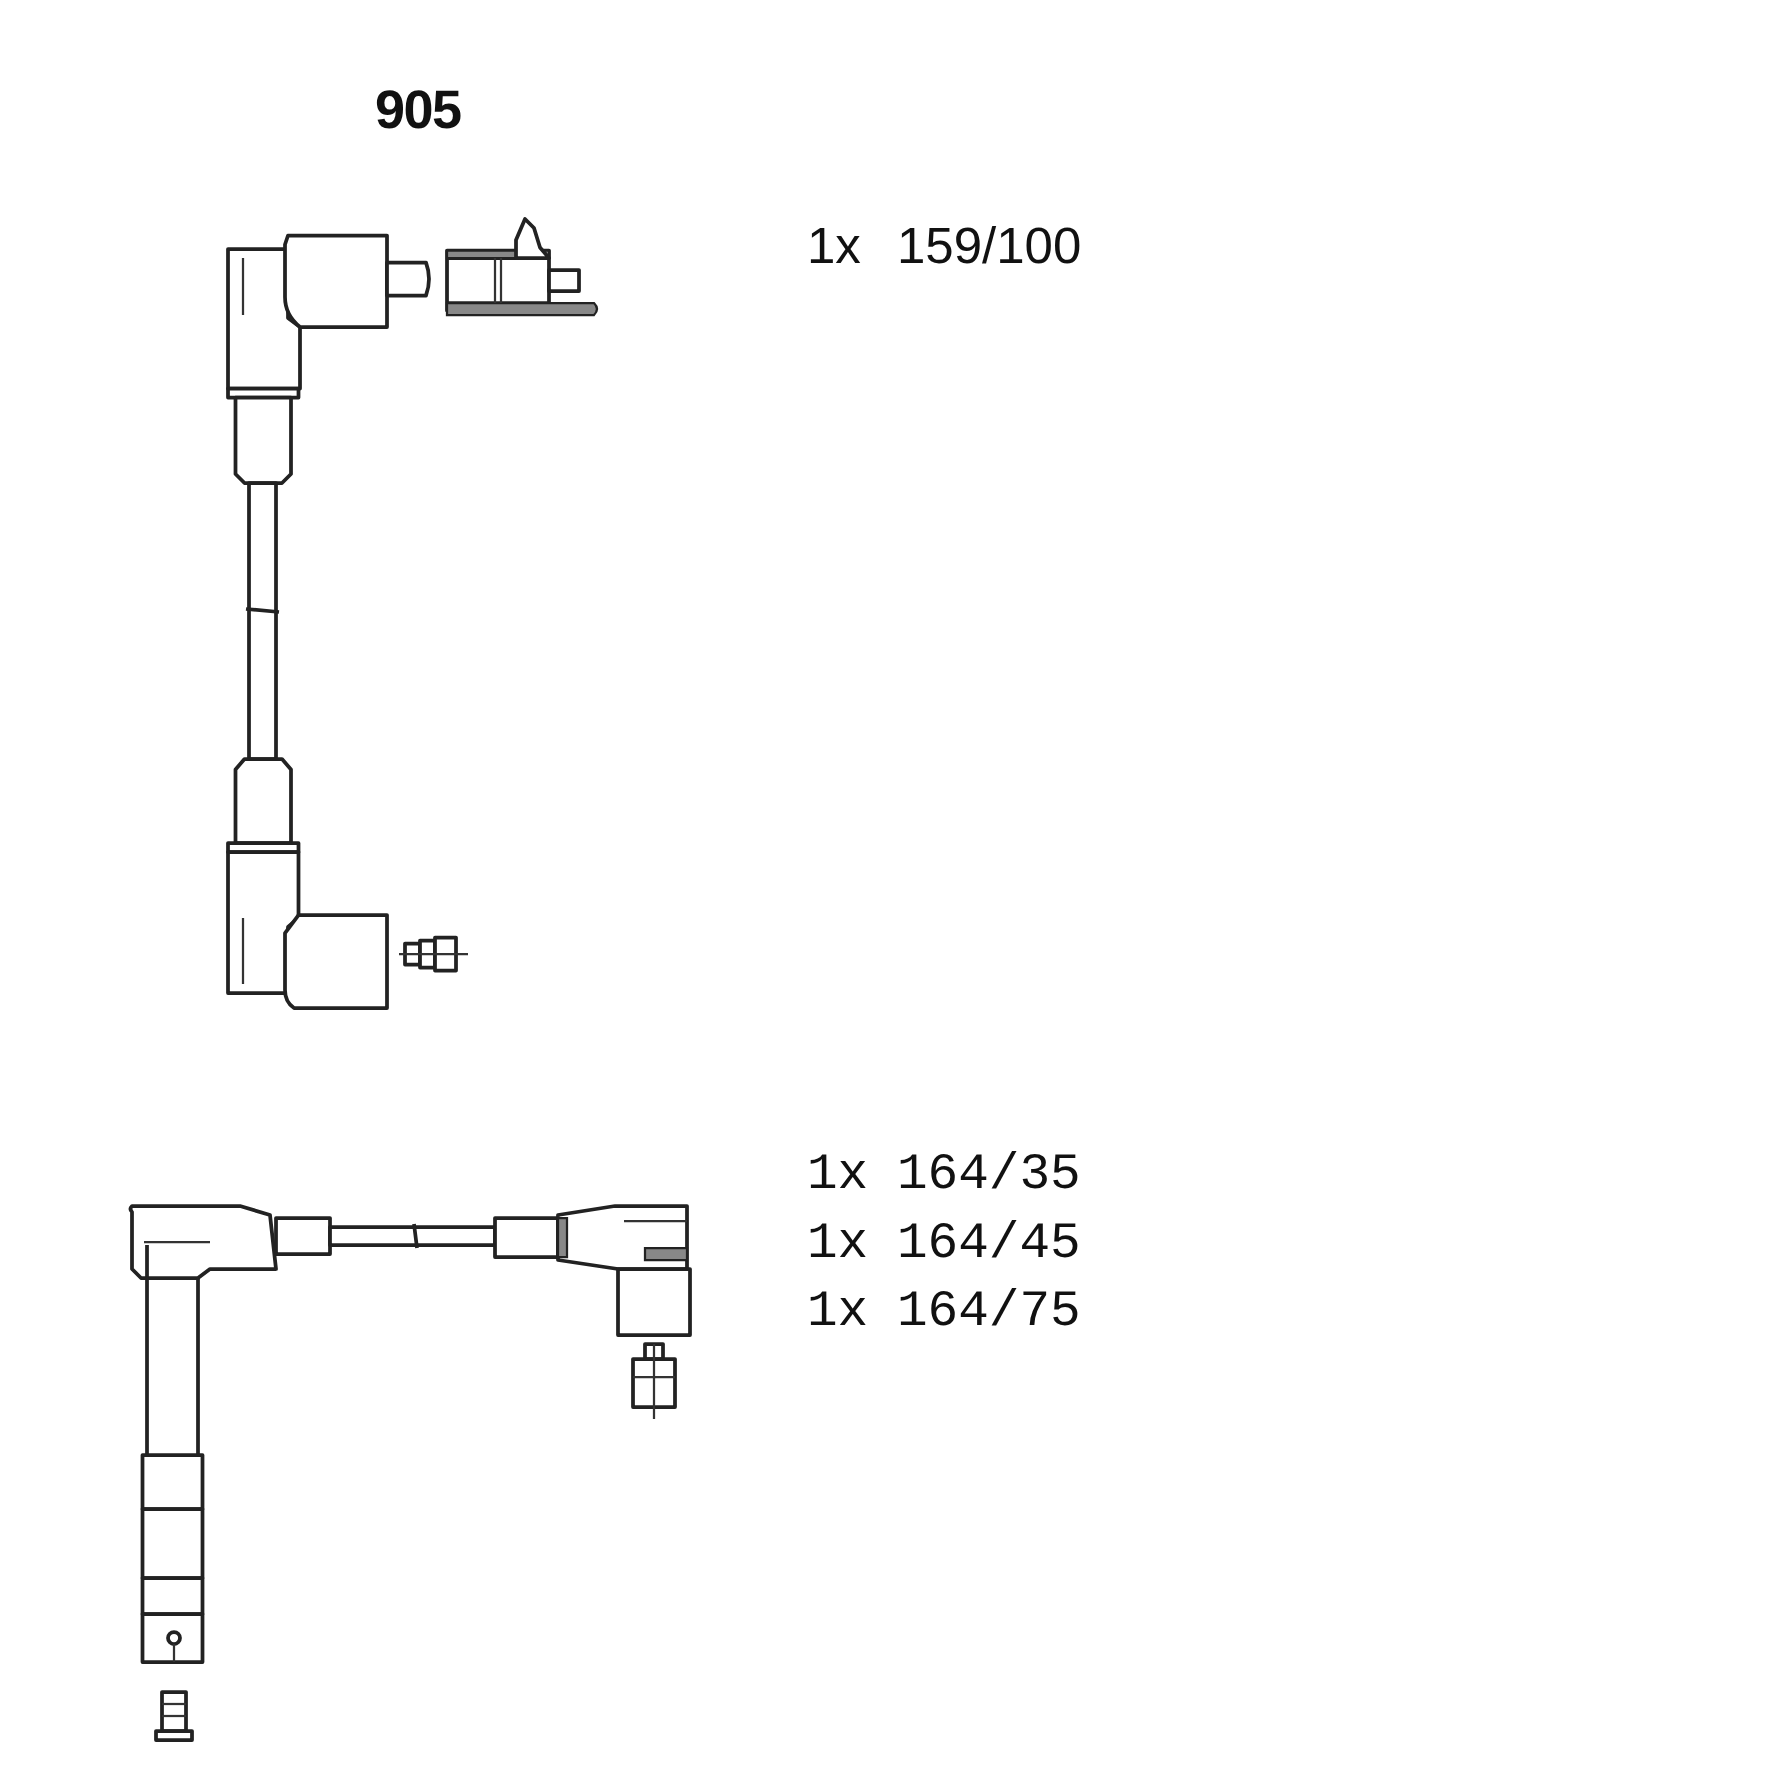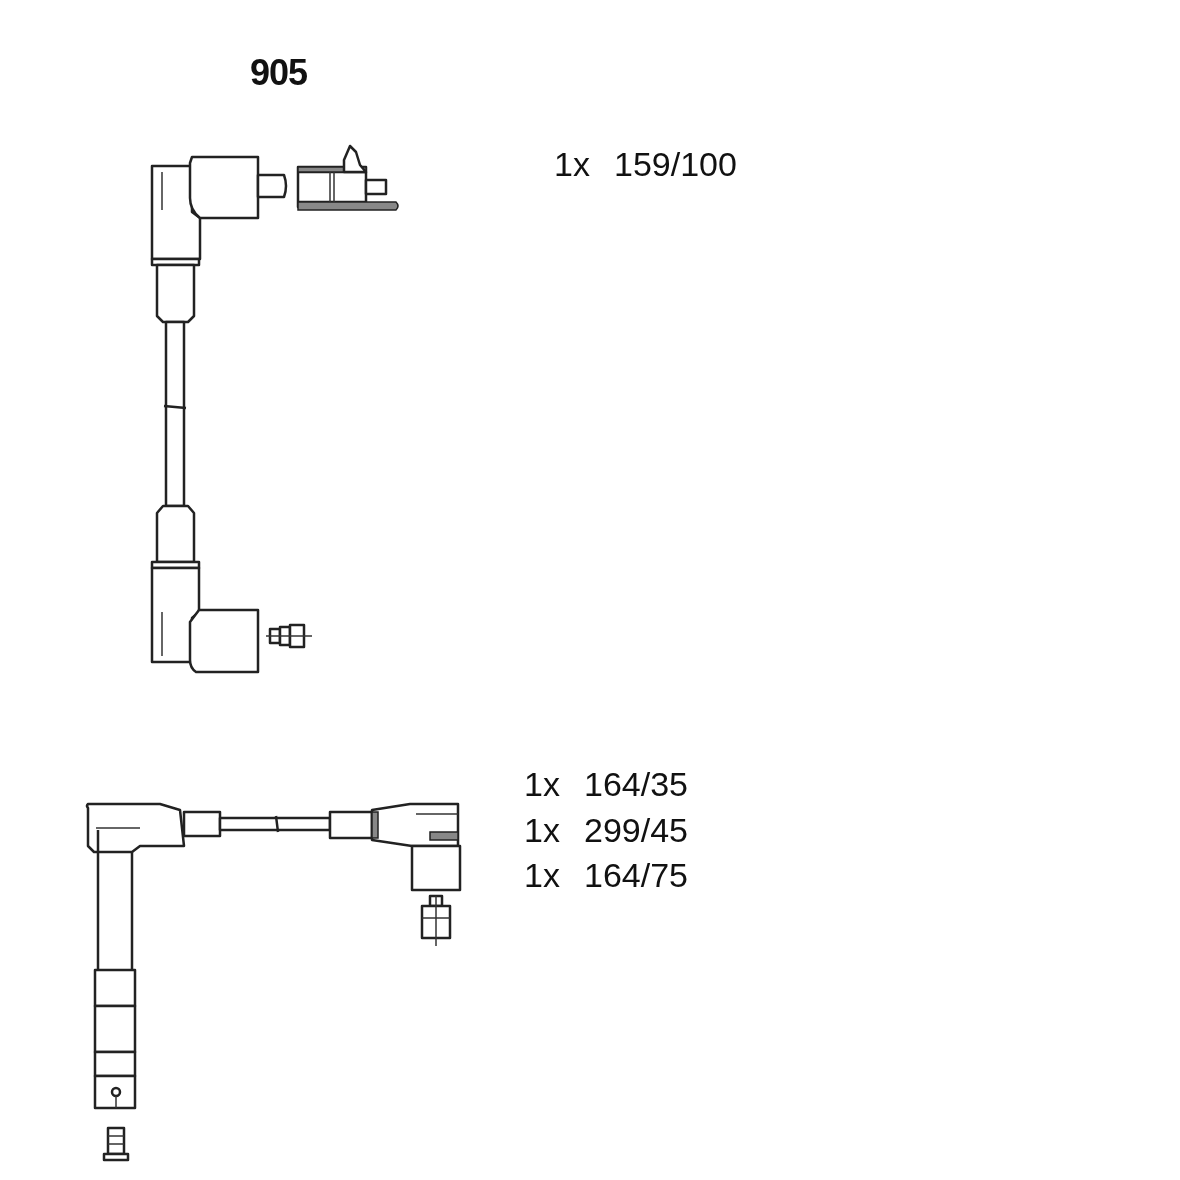--- a/index.html
+++ b/index.html
@@ -2,40 +2,40 @@
 <html><head>
   <meta charset="utf-8">
   <style>
     html, body { margin: 0; padding: 0; background: #ffffff; }
     body { width: 1180px; height: 1180px; position: relative; overflow: hidden;
            font-family: "Liberation Sans", sans-serif; color: #111; }
     .title { position: absolute; left: 250px; top: 52px; font-size: 36px; font-weight: bold; letter-spacing: -1px; }
     .parts { position: absolute; font-size: 34px; line-height: 45.5px; }
     .parts .row { white-space: pre; }
     .parts .qty { display: inline-block; width: 60px; }
-    .parts-top { left: 538px; top: 142px; margin-left: 16px; }
-    .parts-bottom { left: 524px; top: 762px; }
+    .parts-top { left: 538px; top: 142px; }
+    .parts-bottom { left: 538px; top: 762px; font-family: Liberation Mono, monospace; }
     svg.drawing { position: absolute; left: 0; top: 0; }
     svg .o { fill: #fff; stroke: #222; stroke-width: 2.5; stroke-linejoin: round; }
     svg .l { fill: none; stroke: #222; stroke-width: 2.5; }
     svg .t { fill: none; stroke: #333; stroke-width: 1.5; }
     svg .g { fill: #888; stroke: #222; stroke-width: 1.5; }
   </style>
 </head>
 <body>
 
 <div class="title">905</div>
 
 <div class="parts parts-top">
   <div class="row"><span class="qty">1x</span><span>159/100</span></div>
 </div>
 
 <div class="parts parts-bottom">
   <div class="row"><span class="qty">1x</span><span>164/35</span></div>
-  <div class="row"><span class="qty">1x</span><span>299/45</span></div>
+  <div class="row"><span class="qty">1x</span><span>164/45</span></div>
   <div class="row"><span class="qty">1x</span><span>164/75</span></div>
 </div>
 
 <svg class="drawing" width="1180" height="1180" viewBox="0 0 1180 1180">
 
   <g>
 
     <path class="o" d="M152 166 L192 166 L192 212 L200 218 L200 259 L152 259 Z"></path>
     <line class="t" x1="162" y1="172" x2="162" y2="210"></line>
 

